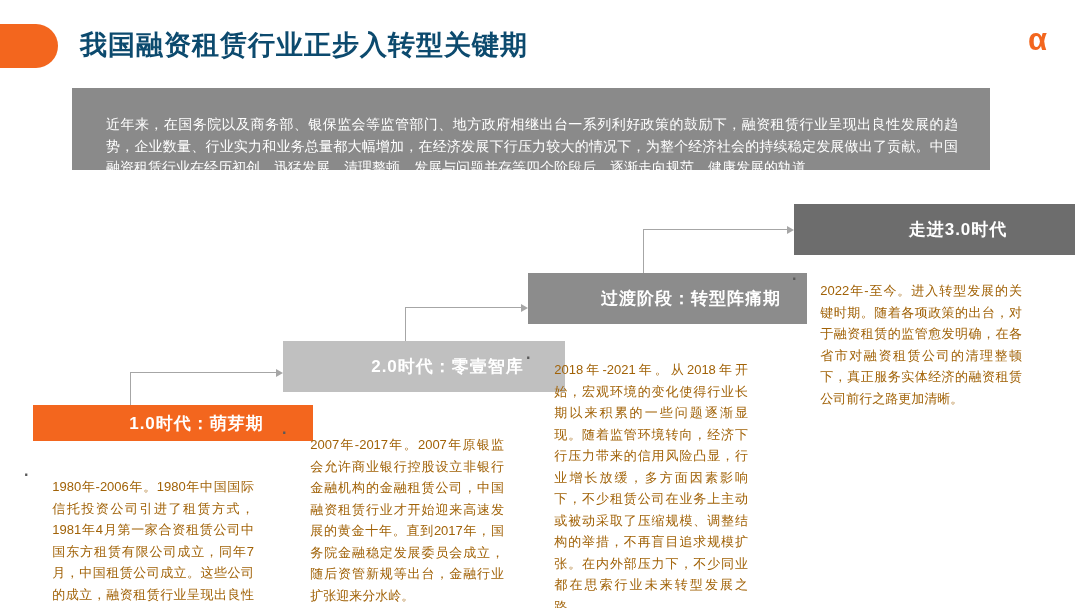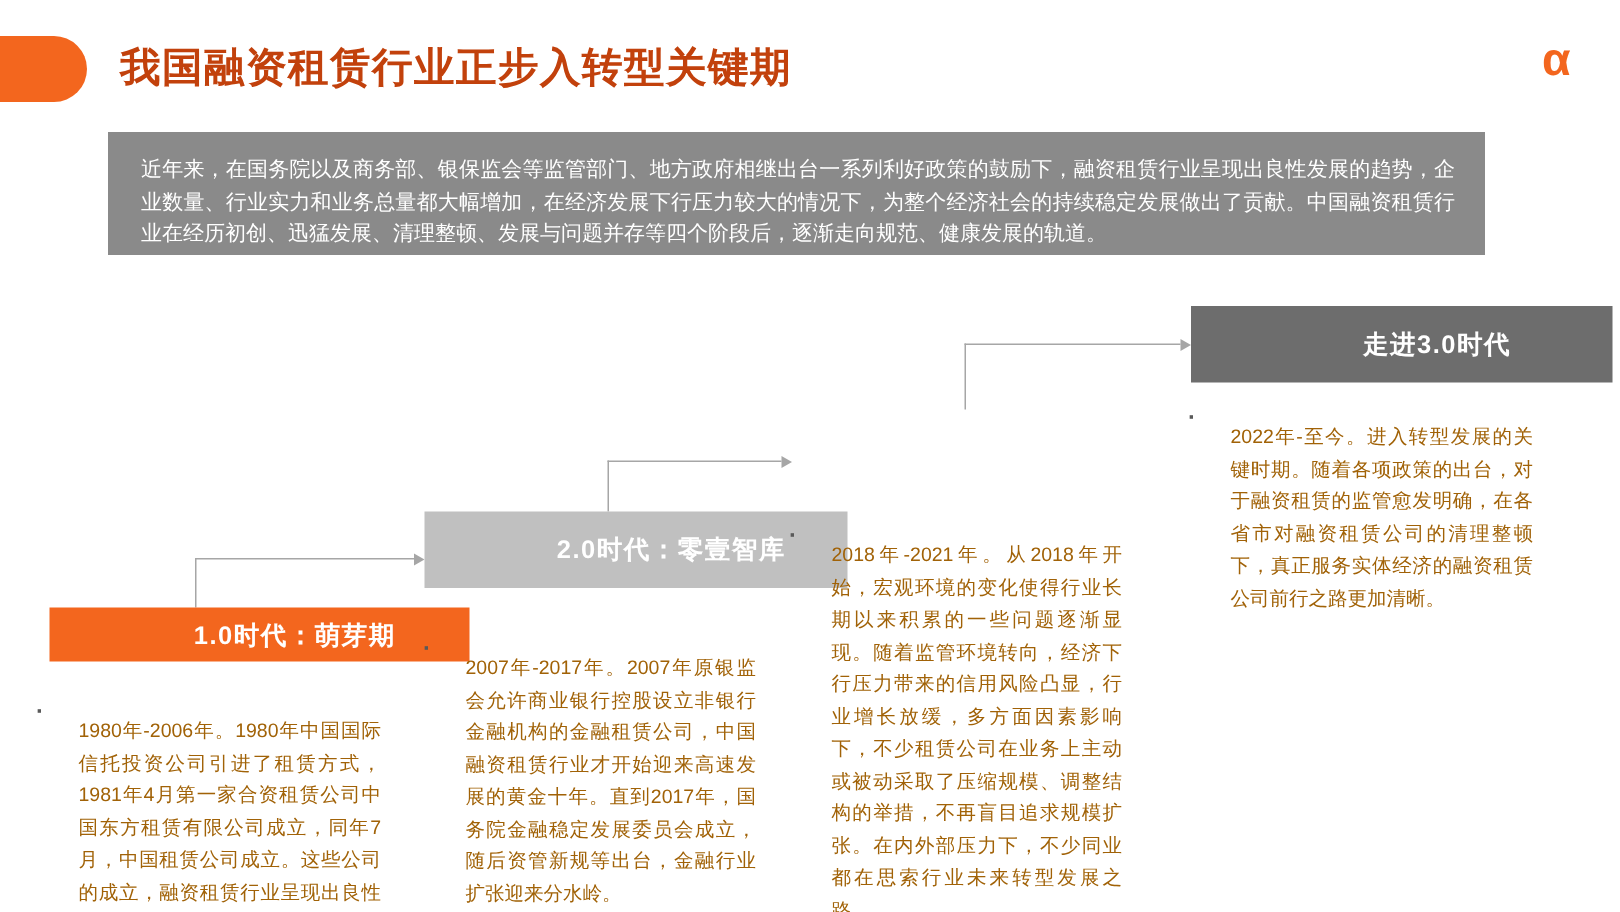--- a/index.html
+++ b/index.html
@@ -7,39 +7,39 @@
     position:relative;width:1080px;height:608px;overflow:hidden;background:#ffffff;
     font-family:"Liberation Sans","DejaVu Sans",sans-serif;
   }
   
   .accent-pill{
     position:absolute;left:-26px;top:24px;width:84px;height:44px;
     background:#F3661E;border-radius:24px;
   }
   .title{
     position:absolute;left:80px;top:22px;margin:0;
-    font-size:27px;font-weight:700;color:#c2410c;letter-spacing:1px;line-height:46px;
+    font-size:27px;font-weight:700;color:#0c4a6e;letter-spacing:1px;line-height:46px;
   }
   .logo{
     position:absolute;top:22px;right:33px;display:flex;align-items:center;gap:9px;
   }
   .logo-glyph{
     font-size:31px;font-weight:700;color:#F3661E;line-height:40px;
     transform:translateY(-2px);
   }
   .logo-text{
     font-size:16px;font-weight:700;color:#4D4D4D;letter-spacing:2.5px;
   }
   
   .intro{
     position:absolute;left:72px;top:88px;width:918px;height:82px;
     background:#8A8A8A;box-sizing:border-box;padding:10px 16px 10px 18px;
   }
   .intro p{
-    margin:4px;color:#ffffff;font-size:14px;line-height:21.5px;text-align:justify;
+    margin:16px;color:#ffffff;font-size:14px;line-height:21.5px;text-align:justify;
   }
   
   .stage-box{
     position:absolute;display:flex;align-items:center;justify-content:center;
     color:#ffffff;font-size:17px;font-weight:700;letter-spacing:1px;padding-left:47px;
   }
   .stage1{left:33px;top:405px;width:233px;height:36px;}
   .stage2{left:283px;top:341px;width:235px;height:51px;}
   .stage3{left:528px;top:273px;width:232px;height:51px;}
   .stage4{left:794px;top:204px;width:234px;height:51px;}
@@ -99,20 +99,21 @@
     <div class="conn-arrow c2a"></div>
   </div>
   <div>
     <div class="conn-v c3v"></div>
     <div class="conn-h c3h"></div>
     <div class="conn-arrow c3a"></div>
   </div>
 
   <div class="stage-box stage1" style="background: rgb(243, 102, 30);">1.0时代：萌芽期</div>
   <div class="stage-box stage2" style="background: rgb(192, 192, 192);">2.0时代：零壹智库</div>
+  <div class="stage-box stage3" style="background: rgb(140, 140, 140);">过渡阶段：转型阵痛期</div>
   <div class="stage-box stage4" style="background: rgb(109, 109, 109);">走进3.0时代</div>
 
   <div class="desc b1">
     <span class="dot">·</span>
     <p>1980年-2006年。1980年中国国际信托投资公司引进了租赁方式，1981年4月第一家合资租赁公司中国东方租赁有限公司成立，同年7月，中国租赁公司成立。这些公司的成立，融资租赁行业呈现出良性发展的趋势。</p>
   </div>
   <div class="desc b2">
     <span class="dot">·</span>
     <p>2007年-2017年。2007年原银监会允许商业银行控股设立非银行金融机构的金融租赁公司，中国融资租赁行业才开始迎来高速发展的黄金十年。直到2017年，国务院金融稳定发展委员会成立，随后资管新规等出台，金融行业扩张迎来分水岭。</p>
   </div>

